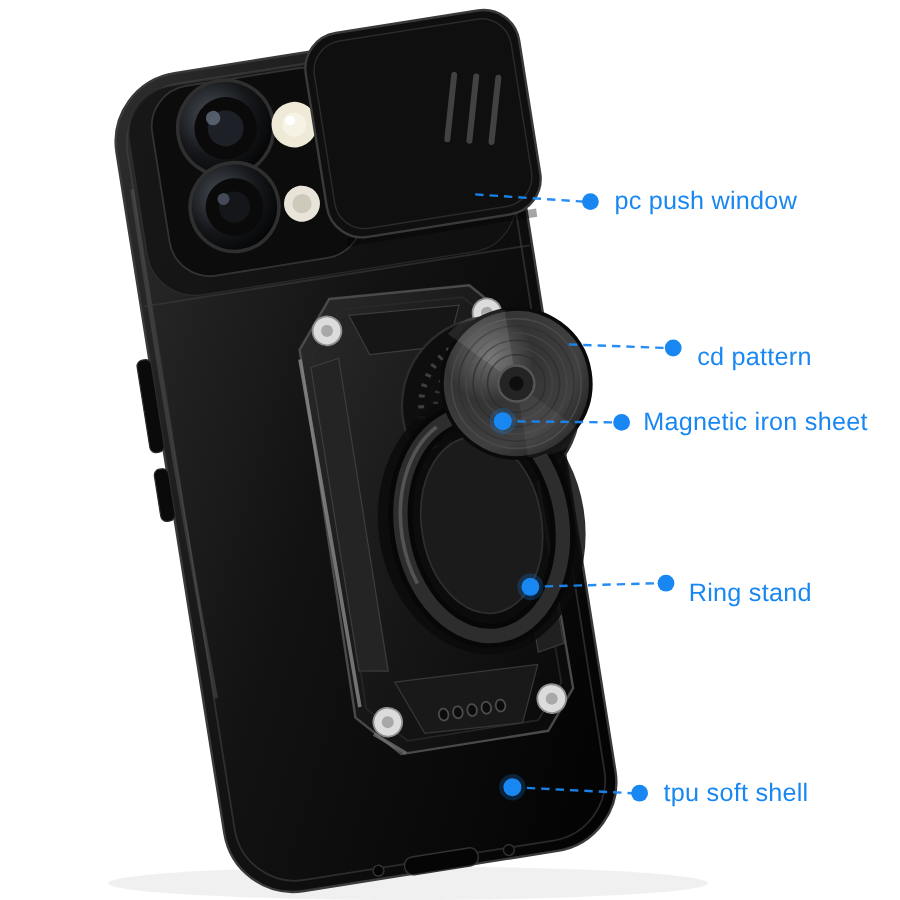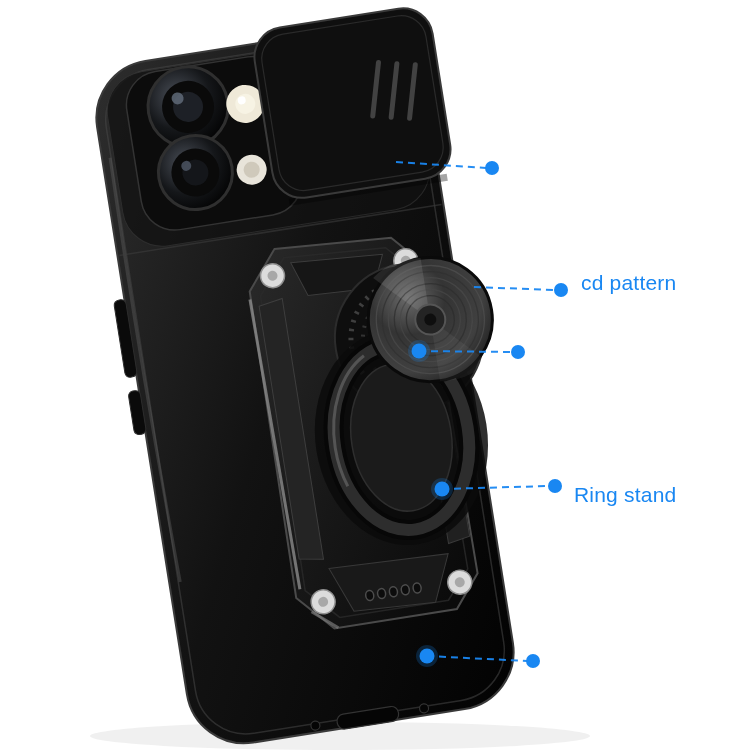--- a/index.html
+++ b/index.html
@@ -181,16 +181,19 @@
       <line x1="442" y1="489" x2="549" y2="486" class="ann-line"></line>
       <circle cx="442" cy="489" r="11" class="ann-halo"></circle>
       <circle cx="442" cy="489" r="7.5" class="ann-dot"></circle>
       <circle cx="555" cy="486" r="7" class="ann-dot"></circle>
       <line x1="427" y1="656" x2="527" y2="661" class="ann-line"></line>
       <circle cx="427" cy="656" r="11" class="ann-halo"></circle>
       <circle cx="427" cy="656" r="7.5" class="ann-dot"></circle>
       <circle cx="533" cy="661" r="7" class="ann-dot"></circle>
     </svg>
 
-  <div class="ann-label" style="left: 581px; top: 282px;">cd pattern</div>
+  <div class="ann-label" style="left: 512px; top: 168px;">pc push window</div>
+  <div class="ann-label" style="left: 581px; top: 298px;">cd pattern</div>
+  <div class="ann-label" style="left: 536px; top: 352px;">Magnetic iron sheet</div>
   <div class="ann-label" style="left: 574px; top: 494px;">Ring stand</div>
+  <div class="ann-label" style="left: 553px; top: 661px;">tpu soft shell</div>
 
 </div>
 
 </body></html>

